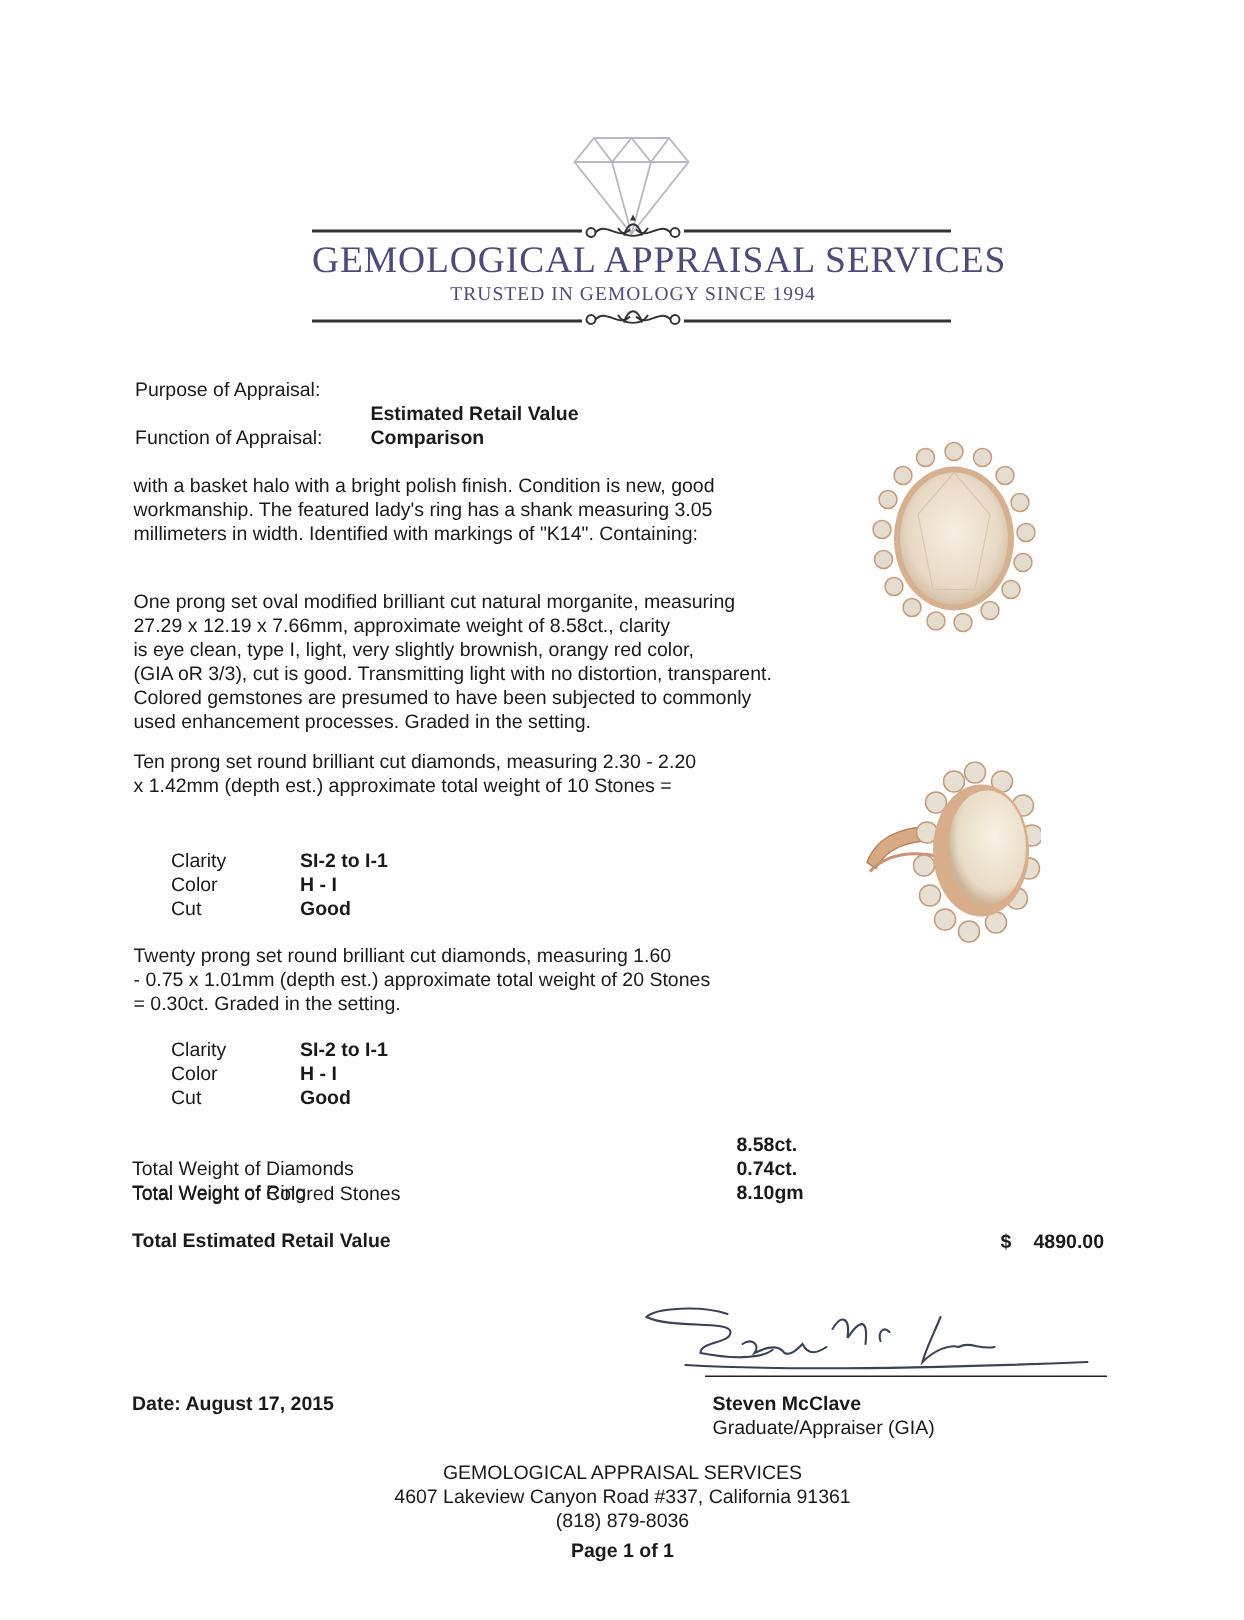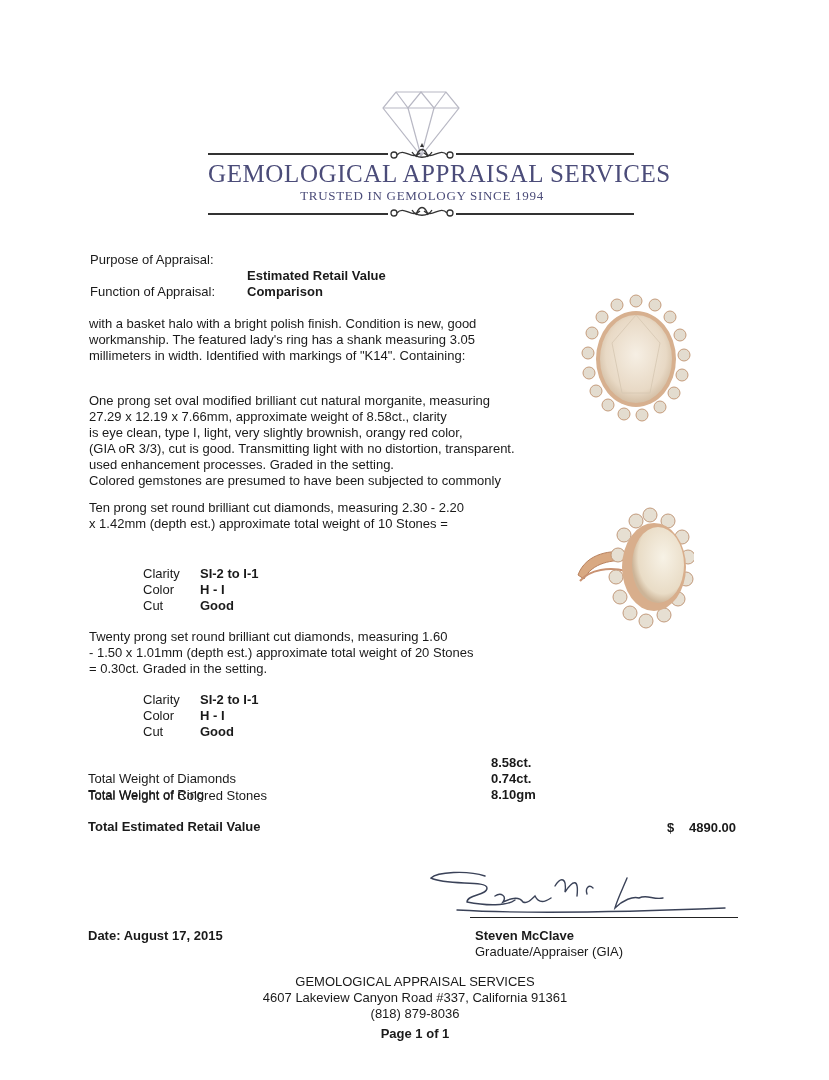--- a/index.html
+++ b/index.html
@@ -15,21 +15,21 @@
     #rule-bot-left { left: 208px; top: 213px; width: 180px; height: 2px; background: #333; }
     #rule-bot-right { left: 456px; top: 213px; width: 178px; height: 2px; background: #333; }
     #scroll-bot { left: 386px; top: 203px; width: 72px; height: 22px; }
 
     .line { white-space: nowrap; line-height: 16px; }
     .b { font-weight: bold; }
     .label { left: 90px; }
     .kv-val { left: 247px; }
     .para { left: 89px; width: 470px; }
     .para p { margin: 0; }
-    .spec-label { left: 114px; margin-left: 29px; }
+    .spec-label { left: 114px; }
     .spec-val { left: 200px; font-weight: bold; }
     .tot-label { left: 88px; }
     .tot-val { left: 491px; font-weight: bold; }
 
     .ring-img { border-radius: 4px; }
     #sig-line { left: 470px; top: 917px; width: 268px; height: 1px; background: #222; }
     #signature { left: 427px; top: 866px; width: 310px; height: 52px; }
     .footer-c { left: 240px; width: 350px; text-align: center; }
   </style>
 </head>
@@ -84,39 +84,39 @@
   <p class="line">with a basket halo with a bright polish finish. Condition is new, good</p>
   <p class="line">workmanship. The featured lady's ring has a shank measuring 3.05</p>
   <p class="line">millimeters in width. Identified with markings of "K14".  Containing:</p>
 </div>
 
 <div class="abs para" style="top:393px">
   <p class="line">One prong set oval modified brilliant cut natural morganite, measuring</p>
   <p class="line">27.29 x 12.19 x 7.66mm, approximate weight of 8.58ct., clarity</p>
   <p class="line">is eye clean, type I, light, very slightly brownish, orangy red color,</p>
   <p class="line">(GIA oR 3/3), cut is good. Transmitting light with no distortion, transparent.</p>
+  <p class="line">Colored gemstones are presumed to have been subjected to commonly</p>
   <p class="line">used enhancement processes. Graded in the setting.</p>
-  <p class="line">Colored gemstones are presumed to have been subjected to commonly</p>
 </div>
 
 <div class="abs para" style="top:500px">
   <p class="line">Ten prong set round brilliant cut diamonds, measuring 2.30 - 2.20</p>
   <p class="line">x 1.42mm (depth est.) approximate total weight of 10 Stones =</p>
 </div>
 
 <div class="abs line spec-label" style="top:566px">Clarity</div>
 <div class="abs line spec-val" style="top:566px">SI-2 to I-1</div>
 <div class="abs line spec-label" style="top:582px">Color</div>
 <div class="abs line spec-val" style="top:582px">H - I</div>
 <div class="abs line spec-label" style="top:598px">Cut</div>
 <div class="abs line spec-val" style="top:598px">Good</div>
 
 <div class="abs para" style="top:629px">
   <p class="line">Twenty prong set round brilliant cut diamonds, measuring 1.60</p>
-  <p class="line">- 1.50 x 1.01mm (depth est.) approximate total weight of 20 Stones</p>
+  <p class="line">- 0.75 x 1.01mm (depth est.) approximate total weight of 20 Stones</p>
   <p class="line">= 0.30ct. Graded in the setting.</p>
 </div>
 
 <div class="abs line spec-label" style="top:692px">Clarity</div>
 <div class="abs line spec-val" style="top:692px">SI-2 to I-1</div>
 <div class="abs line spec-label" style="top:708px">Color</div>
 <div class="abs line spec-val" style="top:708px">H - I</div>
 <div class="abs line spec-label" style="top:724px">Cut</div>
 <div class="abs line spec-val" style="top:724px">Good</div>
 

